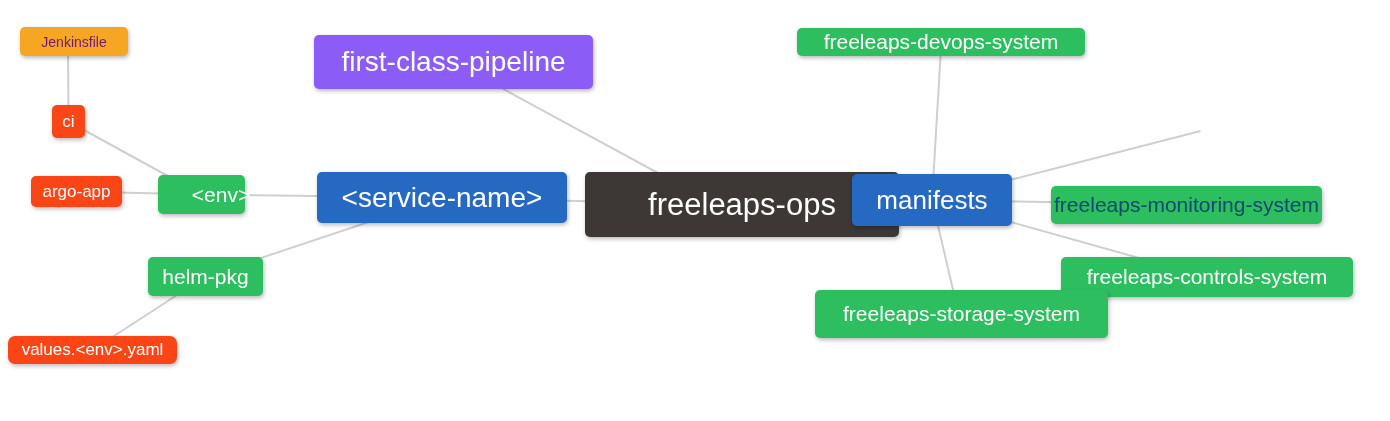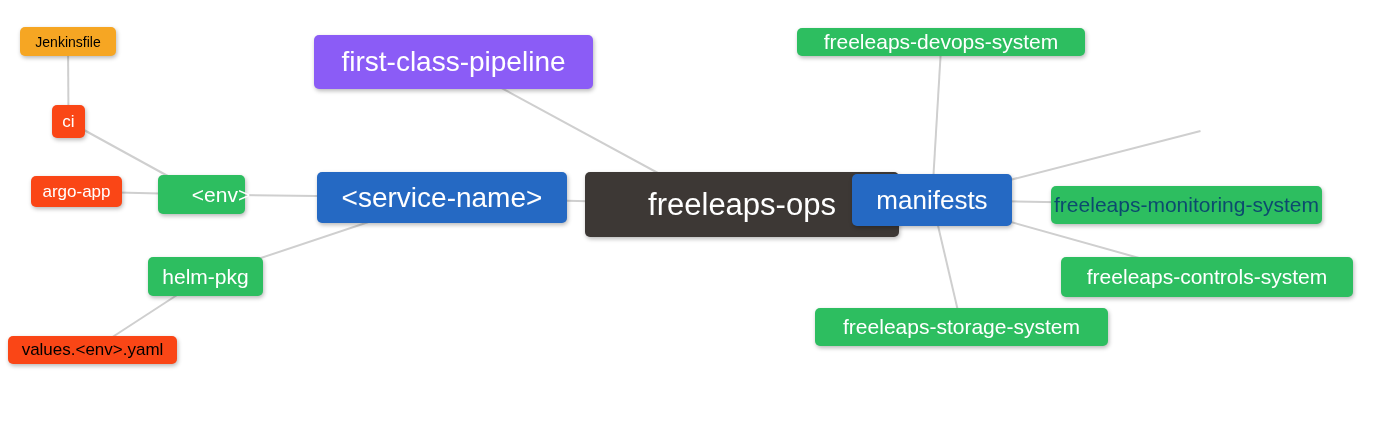--- a/index.html
+++ b/index.html
@@ -57,42 +57,42 @@
       <line x1="453.5" y1="62" x2="716" y2="204.5" stroke="#cfcfcf" stroke-width="2"></line>
       <line x1="442" y1="197.5" x2="716" y2="204.5" stroke="#cfcfcf" stroke-width="2"></line>
       <line x1="716" y1="204.5" x2="932" y2="200" stroke="#cfcfcf" stroke-width="2"></line>
       <line x1="932" y1="200" x2="941" y2="48" stroke="#cfcfcf" stroke-width="2"></line>
       <line x1="932" y1="200" x2="1200.5" y2="131" stroke="#cfcfcf" stroke-width="2"></line>
       <line x1="932" y1="200" x2="1213.5" y2="205" stroke="#cfcfcf" stroke-width="2"></line>
       <line x1="932" y1="200" x2="1207" y2="277" stroke="#cfcfcf" stroke-width="2"></line>
       <line x1="932" y1="200" x2="961.5" y2="326" stroke="#cfcfcf" stroke-width="2"></line>
     </svg>
 
-  <div class="node size-xs" style="left: 20px; top: 27px; width: 96px; height: 29px; background: rgb(246, 166, 35); color: #000000; text-align: right;">Jenkinsfile</div>
+  <div class="node size-xs" style="left: 20px; top: 27px; width: 108px; height: 29px; background: rgb(246, 166, 35); color: #701a75; text-align: right;">Jenkinsfile</div>
 
   <div class="node size-sm" style="left: 52px; top: 105px; width: 33px; height: 33px; background: rgb(250, 70, 22); color: rgb(255, 255, 255);">ci</div>
 
   <div class="node size-sm" style="left: 31px; top: 176px; width: 91px; height: 31px; background: rgb(250, 70, 22); color: rgb(255, 255, 255);">argo-app</div>
 
   <div class="node size-md" style="left: 158px; top: 175px; width: 87px; height: 39px; background: rgb(45, 190, 96); color: rgb(255, 255, 255); padding-left: 39px;">&lt;env&gt;</div>
 
   <div class="node size-lg" style="left: 317px; top: 172px; width: 250px; height: 51px; background: rgb(37, 105, 195); color: rgb(255, 255, 255);">&lt;service-name&gt;</div>
 
   <div class="node size-md" style="left: 148px; top: 257px; width: 115px; height: 39px; background: rgb(45, 190, 96); color: rgb(255, 255, 255);">helm-pkg</div>
 
-  <div class="node size-sm" style="left: 8px; top: 336px; width: 169px; height: 28px; background: rgb(250, 70, 22); color: #000000;">values.&lt;env&gt;.yaml</div>
+  <div class="node size-sm" style="left: 8px; top: 336px; width: 169px; height: 28px; background: rgb(250, 70, 22); color: #ffffff; border-radius: 7px;">values.&lt;env&gt;.yaml</div>
 
   <div class="node size-lg" style="left: 314px; top: 35px; width: 279px; height: 54px; background: #8b5cf6; color: rgb(255, 255, 255);">first-class-pipeline</div>
 
   <div class="node size-xl" style="left: 585px; top: 172px; width: 314px; height: 65px; background: rgb(61, 56, 53); color: rgb(255, 255, 255);">freeleaps-ops</div>
 
   <div class="node size-ml" style="left: 852px; top: 174px; width: 160px; height: 52px; background: rgb(37, 105, 195); color: rgb(255, 255, 255);">manifests</div>
 
   <div class="node size-md" style="left: 797px; top: 28px; width: 288px; height: 28px; background: rgb(45, 190, 96); color: rgb(255, 255, 255);">freeleaps-devops-system</div>
 
 
   <div class="node size-md" style="left: 1051px; top: 186px; width: 271px; height: 38px; background: rgb(45, 190, 96); color: #0c4a6e;">freeleaps-monitoring-system</div>
 
   <div class="node size-md" style="left: 1061px; top: 257px; width: 292px; height: 40px; background: rgb(45, 190, 96); color: rgb(255, 255, 255);">freeleaps-controls-system</div>
 
-  <div class="node size-md" style="left: 815px; top: 308px; width: 293px; height: 38px; background: rgb(45, 190, 96); color: rgb(255, 255, 255);">freeleaps-storage-system</div>
+  <div class="node size-md" style="left: 815px; top: 290px; width: 293px; height: 48px; background: rgb(45, 190, 96); color: rgb(255, 255, 255);">freeleaps-storage-system</div>
 
 </div>
 
 </body></html>

